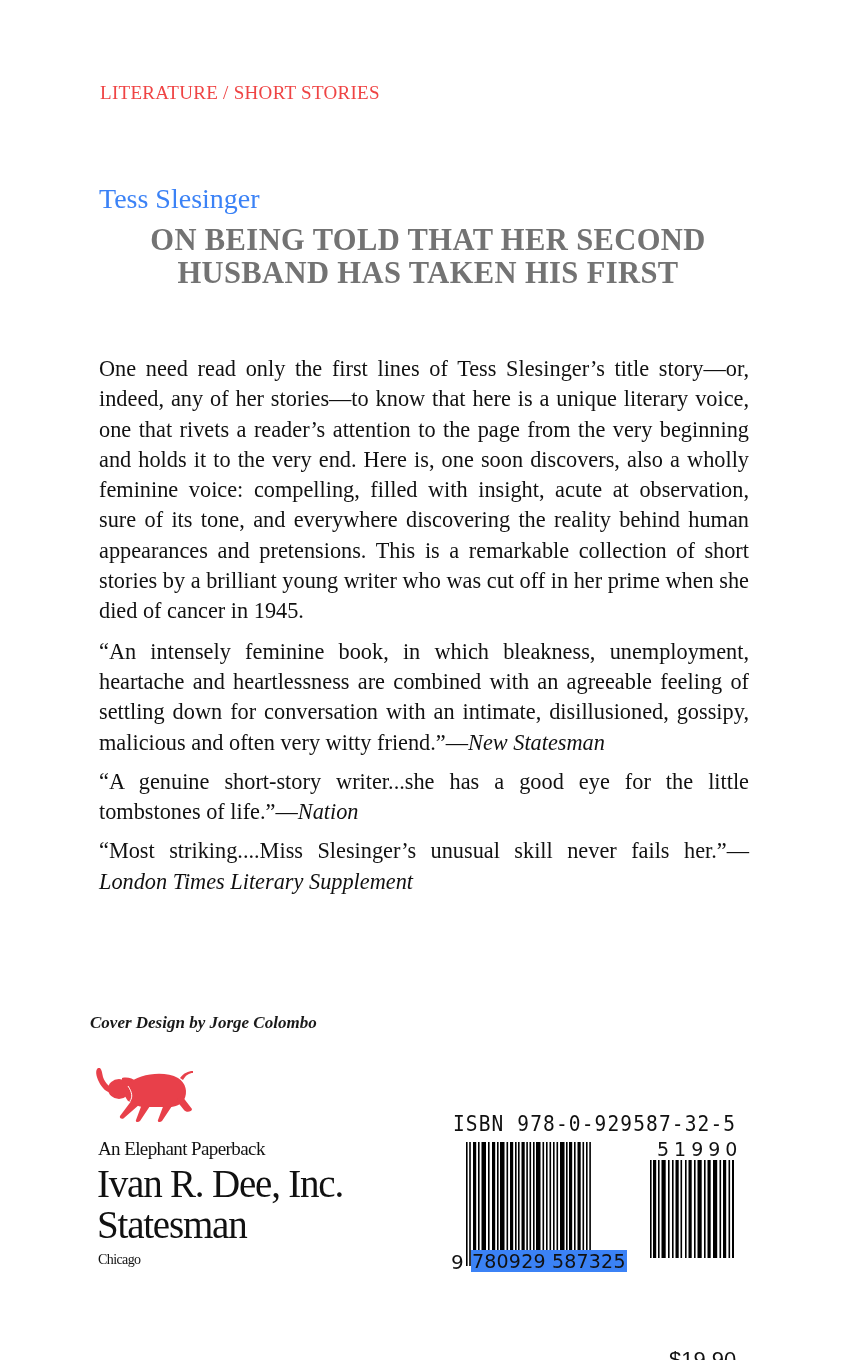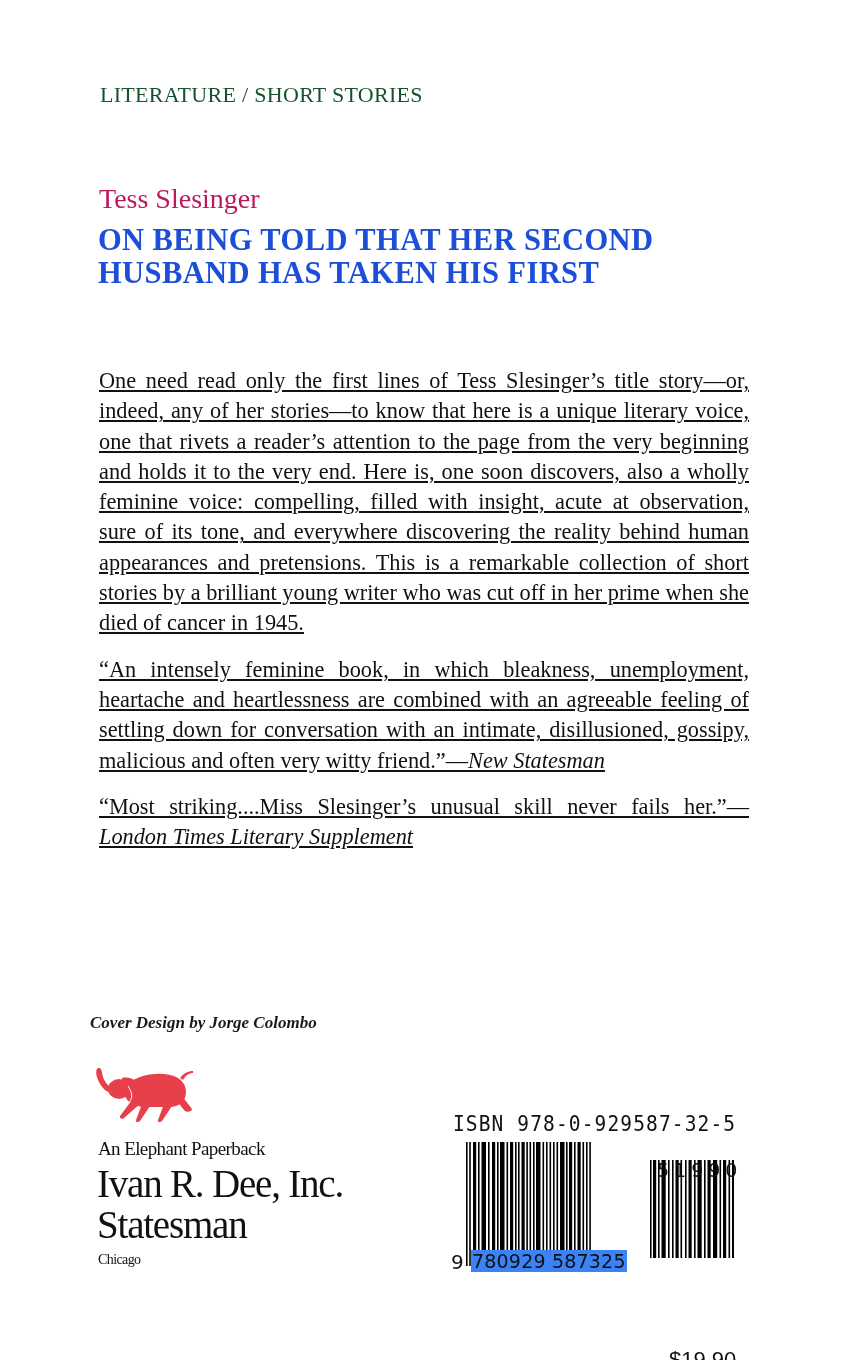--- a/index.html
+++ b/index.html
@@ -1,54 +1,55 @@
 <!DOCTYPE html>
 <html><head>
 <meta charset="utf-8">
 <style>
   html, body { margin:0; padding:0; background:#ffffff; }
   body { width:850px; height:1360px; position:relative; overflow:hidden; color:#111; font-family:"Liberation Serif", "DejaVu Serif", serif; }
   .abs { position:absolute; }
-  .category { left:100px; top:82px; font-size:22px; letter-spacing:0.3px; color:#14532d; }
-  .author { left:99px; top:183px; font-size:28px; color:#be185d; }
-  .title { left:98px; top:224px; width:680px; font-size:30.5px; line-height:33px; font-weight:bold; color:#1d4ed8; letter-spacing:0.4px; }
+  .category { left:100px; top:82px; font-size:19px; letter-spacing:0.3px; color:#ef4444; }
+  .author { left:99px; top:183px; font-size:28px; color:#3b82f6; }
+  .title { left:88px; top:224px; width:680px; font-size:30.5px; line-height:33px; font-weight:bold; color:#737373; letter-spacing:0.4px;text-align:center; }
   .title div { white-space:nowrap; }
   .body-wrap { left:99px; top:350px; width:650px; font-size:22.3px; line-height:30.3px; text-align:justify; color:#111; }
-  .body-wrap p { margin:16px 0 9px 0;text-decoration:underline; }
+  .body-wrap p { margin:4px 0 9px 0; }
   .body-wrap p.lead { margin-bottom:10px; }
   .body-wrap i { font-style:italic; }
   .credit { left:90px; top:1013px; font-size:17px; font-style:italic; font-weight:bold; color:#1a1a1a; }
   .elephant { left:92px; top:1066px; width:110px; height:60px; }
   .pub-line { left:98px; top:1138px; font-size:19px; letter-spacing:-0.6px; color:#111; }
   .pub-name { left:97px; top:1164px; font-size:39px; line-height:40px; letter-spacing:-1.2px; color:#111; }
   .pub-role { left:97px; top:1205px; font-size:39px; line-height:40px; letter-spacing:-1.2px; color:#111; }
   .pub-city { left:98px; top:1252px; font-size:14px; letter-spacing:-0.6px; color:#111; }
   .isbn-text { left:453px; top:1112px; font-family:"DejaVu Sans Mono", "Liberation Mono", monospace; font-size:21px; letter-spacing:1.2px; color:#111; transform:scaleX(0.93); transform-origin:left top; }
   .barcode-main { left:466px; top:1142px; width:125px; height:124px; }
   .barcode-addon { left:650px; top:1160px; width:84px; height:98px; }
   .ean-lead { left:451px; top:1250px; font-family:"DejaVu Sans", sans-serif; font-size:20px; color:#111; }
   .ean-digits { left:471px; top:1250px; font-family:"DejaVu Sans", sans-serif; font-size:19px; letter-spacing:0.2px; color:#111; background:#3b82f6; padding:0 1px; }
-  .addon-digits { left:657px; top:1138px; font-family:"DejaVu Sans", sans-serif; font-size:19px; letter-spacing:5px; color:#111;margin-top:21px; }
+  .addon-digits { left:657px; top:1138px; font-family:"DejaVu Sans", sans-serif; font-size:19px; letter-spacing:5px; color:#111; }
   .price { left:669px; top:1347px; font-family:Liberation Sans, sans-serif; font-size:22px; color:#111; }
 </style>
 </head>
 <body>
 
 <div class="abs category">LITERATURE / SHORT STORIES</div>
 
 <div class="abs author">Tess Slesinger</div>
 
 <div class="abs title">
   <div>ON BEING TOLD THAT HER SECOND</div>
   <div>HUSBAND HAS TAKEN HIS FIRST</div>
 </div>
 
 <div class="abs body-wrap">
   <p class="lead">One need read only the first lines of Tess Slesinger’s title story—or, indeed, any of her stories—to know that here is a unique literary voice, one that rivets a reader’s attention to the page from the very beginning and holds it to the very end. Here is, one soon discovers, also a wholly feminine voice: compelling, filled with insight, acute at observation, sure of its tone, and everywhere discovering the reality behind human appearances and pretensions. This is a remarkable collection of short stories by a brilliant young writer who was cut off in her prime when she died of cancer in 1945.</p>
   <p><span>“An intensely feminine book, in which bleakness, unemployment, heartache and heartlessness are combined with an agreeable feeling of settling down for conversation with an intimate, disillusioned, gossipy, malicious and often very witty friend.”—</span><i>New Statesman</i></p>
+  <p><span>“A genuine short-story writer...she has a good eye for the little tombstones of life.”—</span><i>Nation</i></p>
   <p><span>“Most striking....Miss Slesinger’s unusual skill never fails her.”—</span><i>London Times Literary Supplement</i></p>
 </div>
 
 <div class="abs credit">Cover Design by Jorge Colombo</div>
 
 <svg class="abs elephant" viewBox="0 0 110 60">
   <g fill="#e8404a">
 
     <path d="M6 2 C3 4 4 10 7 16 C10 22 14 26 20 27 L24 24 C18 22 13 17 11 11 C10 7 10 4 8 2 Z"></path>
 

